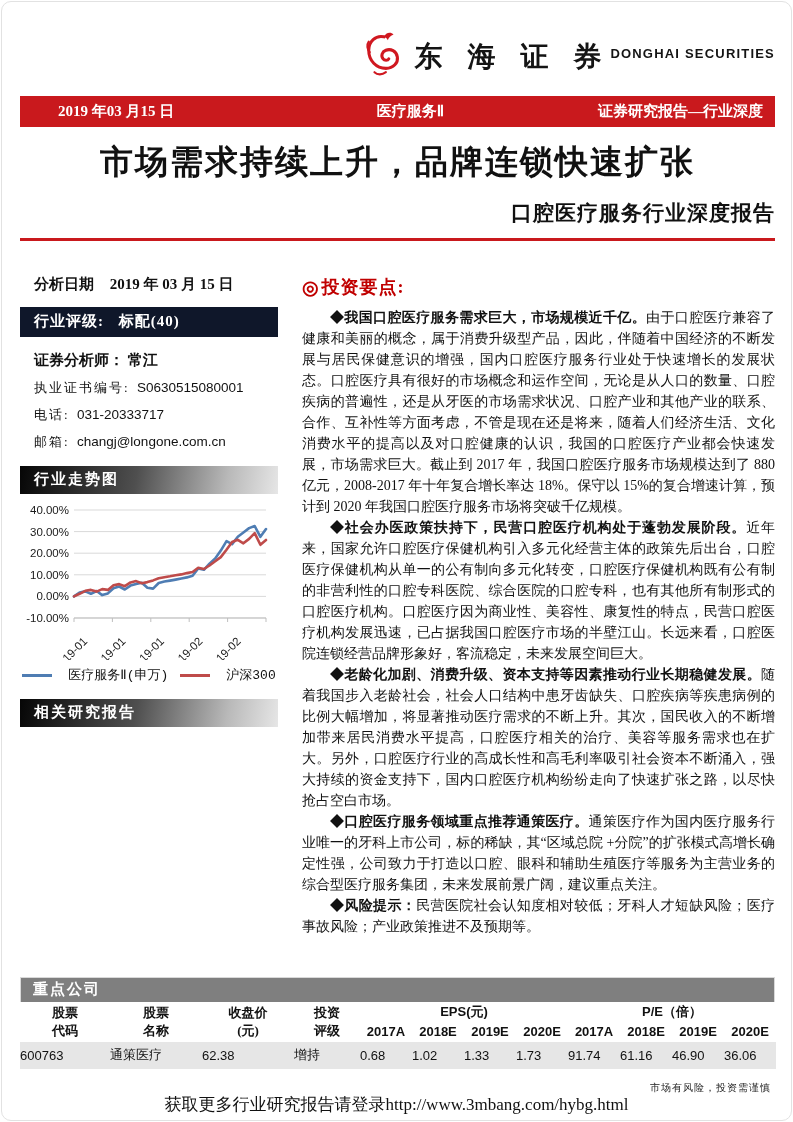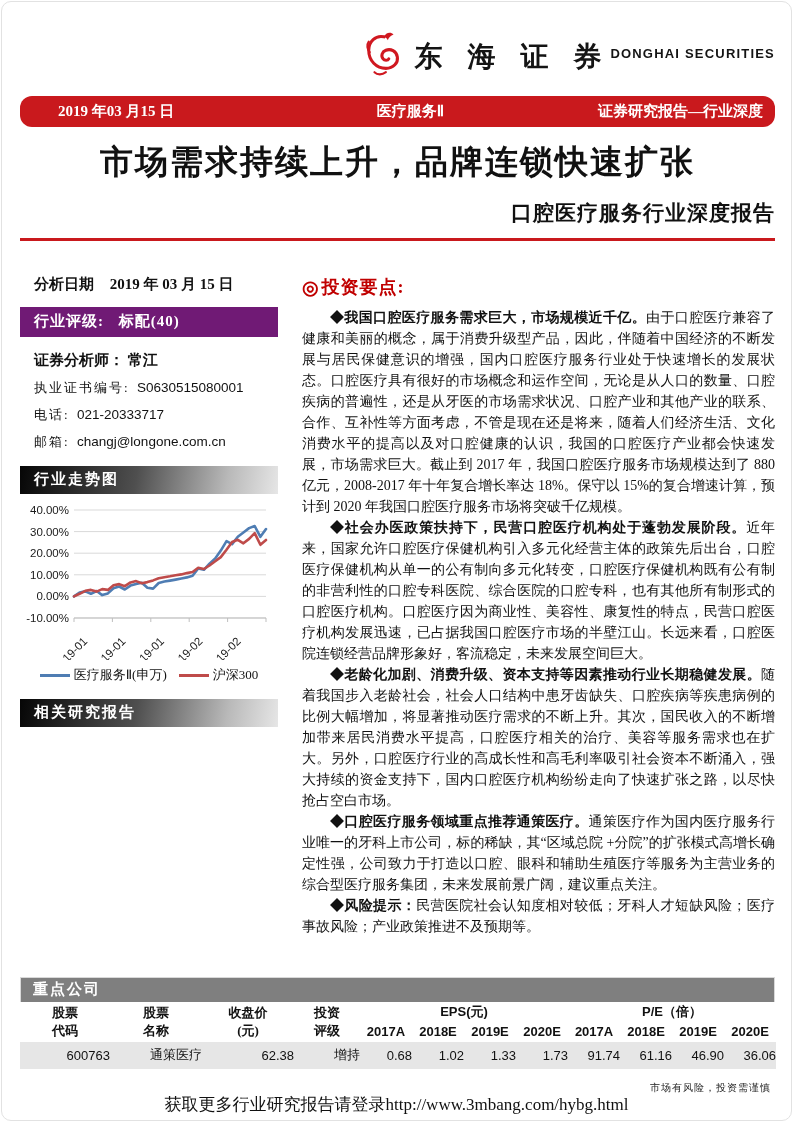--- a/index.html
+++ b/index.html
@@ -16,70 +16,70 @@
   
   .logo-row { display:flex; justify-content:flex-end; margin-top:24px; height:66px; }
   .logo-box { display:flex; align-items:center; gap:9px; }
   .logo-txt { display:flex; flex-direction:row; align-items:flex-start; }
   .logo-cn { font-size:28px; font-weight:bold; letter-spacing:9px; color:#141414; line-height:1; white-space:nowrap; }
   .logo-en { font-family:"Liberation Sans",sans-serif; font-size:13px; font-weight:bold; letter-spacing:1.2px; color:#141414; margin-top:3px; white-space:nowrap; }
 
   
   .topbar {
     margin-top:6px; background:#c9191d; color:#fff; height:31px;
-    display:flex; align-items:center; font-weight:bold; font-size:15px; padding:0 10px;border-radius:12px;
+    display:flex; align-items:center; font-weight:bold; font-size:15px; padding:0 10px;
   }
   .topbar .tb-left  { flex:1.2; padding-left:28px; }
   .topbar .tb-mid   { flex:1;   text-align:center; }
   .topbar .tb-right { flex:1.2; text-align:right; padding-right:2px; }
 
   .doc-title { text-align:center; font-size:33px; font-weight:bold; margin-top:13px; letter-spacing:2px; }
   .doc-subtitle { text-align:right; font-size:21px; font-weight:bold; margin-top:14px; letter-spacing:1px; }
   .red-rule { height:3px; background:#c9191d; margin-top:11px; }
 
   
   .columns { display:flex; gap:24px; margin-top:34px; min-height:672px; align-items:flex-start; }
   .col-left { width:258px; flex:none; }
   .col-right { flex:1; }
 
   .meta-date { font-size:15px; font-weight:bold; padding-left:14px; }
   .meta-date .v { margin-left:12px; }
   .rating-banner {
-    margin-top:13px; background:#701a75; color:#fff; font-weight:bold; font-size:15px;
+    margin-top:13px; background:#0f172a; color:#fff; font-weight:bold; font-size:15px;
     padding:5px 0 6px 14px; letter-spacing:1px;
   }
   .rating-banner .v { margin-left:10px; }
   .analyst-row { margin-top:14px; font-size:15px; font-weight:bold; padding-left:14px; }
   .meta-row { margin-top:9px; font-size:13px; padding-left:14px; }
   .meta-row .lbl { letter-spacing:2px; }
   .meta-row .val { font-family:"Liberation Sans",sans-serif; font-size:13.5px; margin-left:4px; }
   .section-banner {
     margin-top:15px; color:#fff; font-weight:bold; font-size:15px; letter-spacing:2px;
     padding:4px 0 5px 14px;
     background:linear-gradient(100deg,#060606 0%,#4f4f4f 45%,#b9b9b9 80%,#e6e6e6 100%);
   }
   .chart-wrap { margin-top:8px; }
   .chart-legend { display:flex; justify-content:center; gap:12px; margin-top:2px; font-size:13px; }
-  .legend-item { display:flex; align-items:center; gap:4px; }
+  .legend-item { display:flex; align-items:center; gap:16px;font-family:Liberation Mono, monospace; }
   .legend-swatch { width:30px; height:3px; display:inline-block; }
 
   
   .hl-heading { color:#c00000; font-weight:bold; font-size:18px; margin:0 0 8px 0; letter-spacing:1px; display:flex; align-items:center; }
   .hl-ring { font-size:19px; margin-right:2px; font-weight:bold; }
   .hl-para { font-size:14px; line-height:21px; text-align:justify; text-indent:28px; margin:0;font-family:Liberation Serif, serif; }
   .hl-lead { font-weight:bold; }
 
   
   .company-table { margin-top:30px; }
   .table-caption { background:#7f7f7f; color:#fff; font-weight:bold; font-size:15px; letter-spacing:2px; padding:2px 0 3px 12px; border:1px solid #d9d9d9; border-bottom:none; }
   table { width:100%; border-collapse:collapse; table-layout:fixed; }
   th { font-size:13px; font-weight:bold; text-align:center; padding:1px 0; line-height:18px; font-family:"Liberation Sans",sans-serif; }
   th.cn { font-family:"Liberation Serif",serif; }
   th .stack span { display:block; }
-  td { font-size:13px; text-align:right; padding:4px 0 5px 0; font-family:"Liberation Sans",sans-serif; }
+  td { font-size:13px; text-align:left; padding:4px 0 5px 0; font-family:"Liberation Sans",sans-serif; }
   td.cn { font-family:"Liberation Serif",serif; }
   tbody tr { background:#e6e6e6; }
   col.c-code{width:90px} col.c-name{width:92px} col.c-price{width:92px} col.c-rate{width:66px} col.c-num{width:52px}
 
   
   .footer-disclaimer { position:absolute; right:22px; bottom:27px; font-size:10px; color:#222; letter-spacing:1px;font-family:Liberation Serif, serif; }
   .footer-promo { position:absolute; left:50%; transform:translateX(-50%); bottom:6px; font-size:17px; color:#111; white-space:nowrap; }
 </style>
 </head>
 <body>
@@ -132,21 +132,21 @@
         <span>证券分析师：</span>
         <span>常江</span>
       </div>
 
       <div class="meta-row">
         <span class="lbl">执业证书编号:</span>
         <span class="val">S0630515080001</span>
       </div>
       <div class="meta-row">
         <span class="lbl">电话:</span>
-        <span class="val">021-20333717</span>
+        <span class="val">031-20333717</span>
       </div>
       <div class="meta-row">
         <span class="lbl">邮箱:</span>
         <span class="val">changj@longone.com.cn</span>
       </div>
 
       <div class="section-banner">行业走势图</div>
 
       <div class="chart-wrap">
         <svg id="trend-chart" width="252" height="158" viewBox="0 0 252 158">

